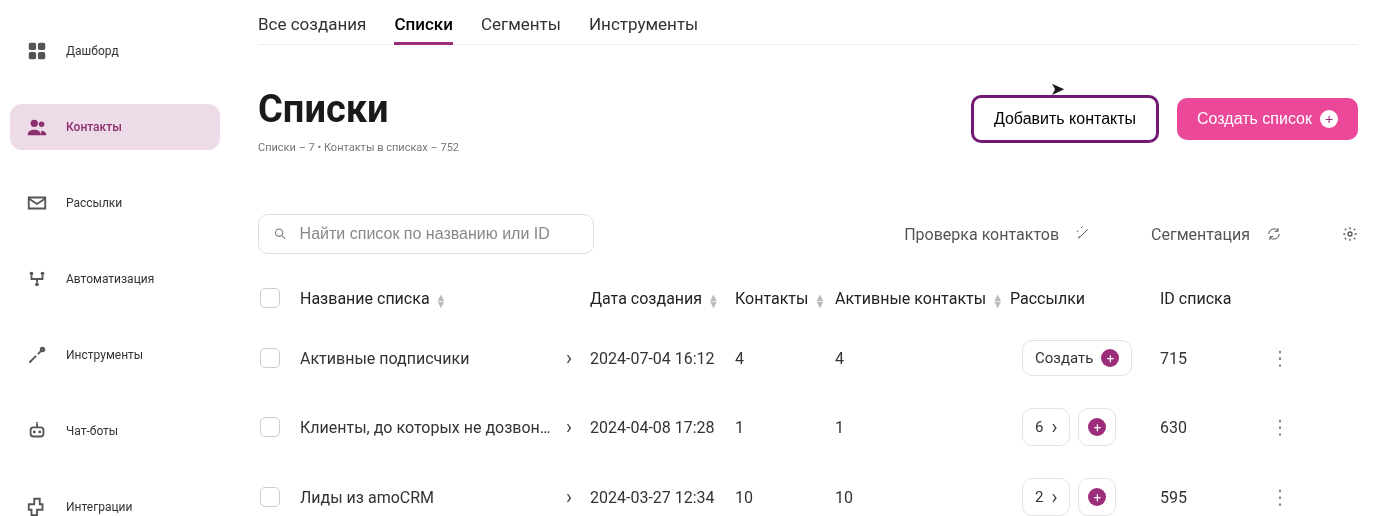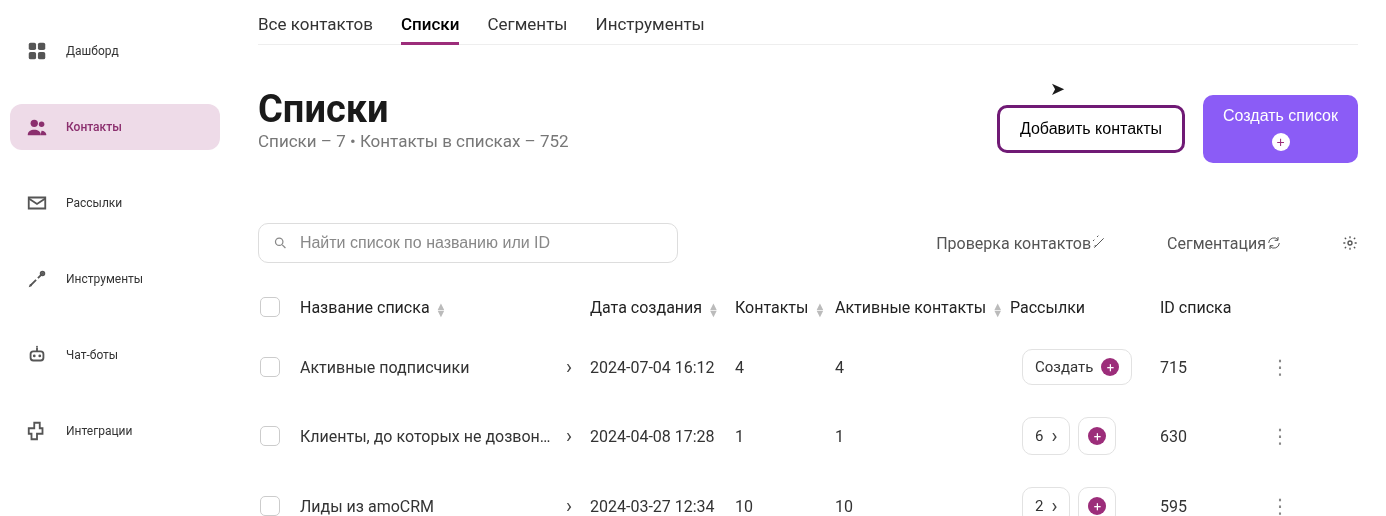--- a/index.html
+++ b/index.html
@@ -9,32 +9,32 @@
 .sidebar-item { display: flex; align-items: center; gap: 18px; padding: 12px 16px; border-radius: 12px; cursor: pointer; margin-bottom: 30px; font-size: 12px; color: #333; }
 .sidebar-item svg { width: 22px; height: 22px; fill: #555; }
 .sidebar-item.active { background: #eedbe8; color: #8b2f6e; font-weight: 500; }
 .sidebar-item.active svg { fill: #8b2f6e; }
 .main { flex: 1; padding: 0 28px; position: relative; overflow: hidden; }
 .tabs { display: flex; gap: 28px; border-bottom: 1px solid #eee; height: 45px; align-items: center; padding-top: 6px; }
 .tab { font-size: 17px; color: #333; cursor: pointer; padding: 8px 0; border-bottom: 3px solid transparent; }
 .tab.active { border-bottom-color: #9c2d7a; font-weight: 500; color: #000; }
 .header-row { display: flex; justify-content: space-between; align-items: flex-start; margin-top: 42px; }
 .page-title { font-size: 38px; font-weight: 700; }
-.page-subtitle { font-size: 17px; color: #777; }
+.page-subtitle { margin-top: 10px; font-size: 11px; color: #777; }
 .header-buttons { display: flex; gap: 18px; align-items: center; margin-top: 8px; }
 .btn { border-radius: 10px; padding: 12px 20px; font-size: 16px; cursor: pointer; display: flex; align-items: center; gap: 8px; border: 3px solid #701a75; background: #fff; }
-.btn-primary { background: #8b5cf6; color: #fff; border: none; flex-direction: column; }
+.btn-primary { background: #ec4899; color: #fff; border: none; }
 .btn-primary .plus-circle { width: 18px; height: 18px; border-radius: 50%; background: #fff; color: #9c2d7a; display: flex; align-items: center; justify-content: center; font-size: 14px; line-height: 1; }
 .toolbar { display: flex; align-items: center; margin-top: 60px; gap: 20px; }
-.search { display: flex; align-items: center; gap: 12px; border: 1px solid #ddd; border-radius: 10px; padding: 10px 14px; width: 420px; color: #888; }
+.search { display: flex; align-items: center; gap: 12px; border: 1px solid #ddd; border-radius: 10px; padding: 10px 14px; width: 336px; color: #888; }
 .search svg { width: 16px; height: 16px; fill: #888; }
 .search input { border: none; outline: none; font-size: 16px; color: #444; background: transparent; width: 100%; }
 .search input::placeholder { color: #888; }
 .spacer { flex: 1; }
-.tool-link { display: flex; align-items: center; gap: 0; font-size: 16px; color: #555; cursor: pointer; }
+.tool-link { display: flex; align-items: center; gap: 16px; font-size: 16px; color: #555; cursor: pointer; }
 .tool-link svg { width: 16px; height: 16px; fill: #555; }
 .gear { cursor: pointer; }
 .table { margin-top: 18px; width: 100%; }
 .thead, .trow { display: grid; grid-template-columns: 40px 290px 145px 100px 175px 150px 100px 30px; align-items: center; padding: 16px 2px; font-size: 16px; }
 .thead { color: #222; }
 .th { display: flex; align-items: flex-end; gap: 6px; }
 .sort-icon { color: #bbb; font-size: 11px; display: flex; flex-direction: column; line-height: 7px; }
 .trow { color: #333; }
 .chk { width: 20px; height: 20px; border: 1.5px solid #ccc; border-radius: 5px; cursor: pointer; }
 .name-cell { display: flex; align-items: center; justify-content: space-between; padding-right: 18px; gap: 8px; }
@@ -72,20 +72,29 @@
     </div>
     <div class="sidebar-item">
       <svg viewBox="0 0 24 24">
           <path d="M3 6h18v12H3z" fill="none" stroke="#555" stroke-width="2"></path>
           <path d="M3 7l9 6 9-6" fill="none" stroke="#555" stroke-width="2"></path>
         </svg>
       <span>Рассылки</span>
     </div>
     <div class="sidebar-item">
       <svg viewBox="0 0 24 24">
+          <circle cx="6" cy="6" r="2"></circle>
+          <circle cx="18" cy="6" r="2"></circle>
+          <circle cx="12" cy="18" r="2"></circle>
+          <path d="M6 8v4h12V8M12 12v4" fill="none" stroke="#555" stroke-width="2"></path>
+        </svg>
+      <span>Автоматизация</span>
+    </div>
+    <div class="sidebar-item">
+      <svg viewBox="0 0 24 24">
           <path d="M5 19l6-6m2-2l6-6" stroke="#555" stroke-width="2" fill="none"></path>
           <path d="M3 21l3-1 1-3-3 1z"></path>
           <circle cx="18" cy="6" r="2" fill="none" stroke="#555" stroke-width="2"></circle>
         </svg>
       <span>Инструменты</span>
     </div>
     <div class="sidebar-item">
       <svg viewBox="0 0 24 24">
           <rect x="5" y="8" width="14" height="10" rx="3" fill="none" stroke="#555" stroke-width="2"></rect>
           <circle cx="9" cy="13" r="1.5"></circle>
@@ -99,21 +108,21 @@
       <svg viewBox="0 0 24 24">
           <path d="M9 3h6v6h3v6h-6v6H6v-6H3V9h6z" fill="none" stroke="#555" stroke-width="2"></path>
         </svg>
       <span>Интеграции</span>
     </div>
 
   </div>
 
   <div class="main">
     <div class="tabs">
-      <div class="tab">Все контактов</div>
+      <div class="tab">Все создания</div>
       <div class="tab active">Списки</div>
       <div class="tab">Сегменты</div>
       <div class="tab">Инструменты</div>
     </div>
 
     <div class="header-row">
       <div>
         <div class="page-title">Списки</div>
         <div class="page-subtitle">Списки – 7 • Контакты в списках – 752</div>
       </div>

